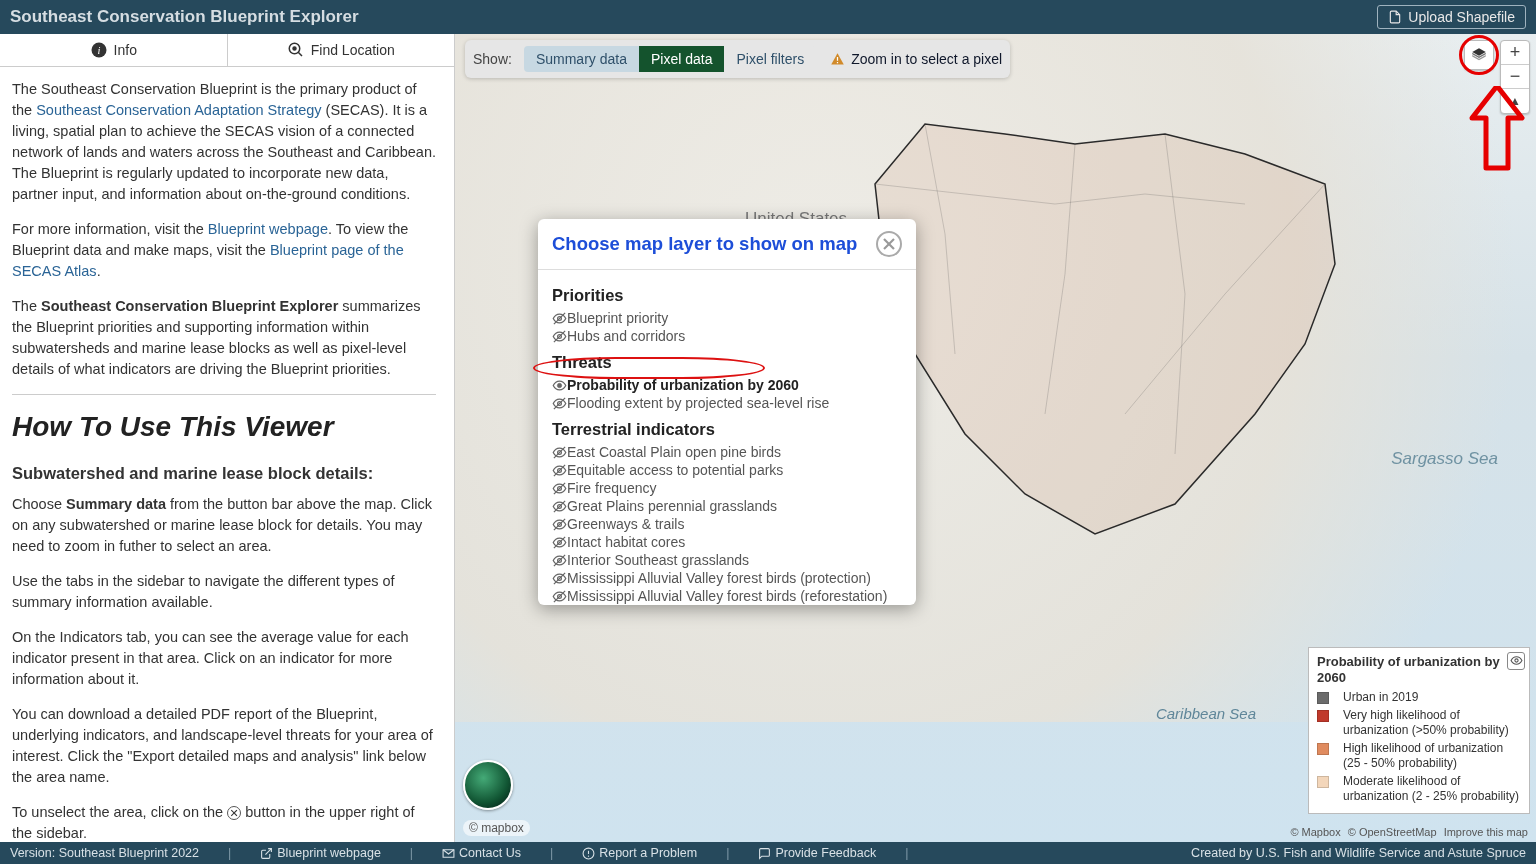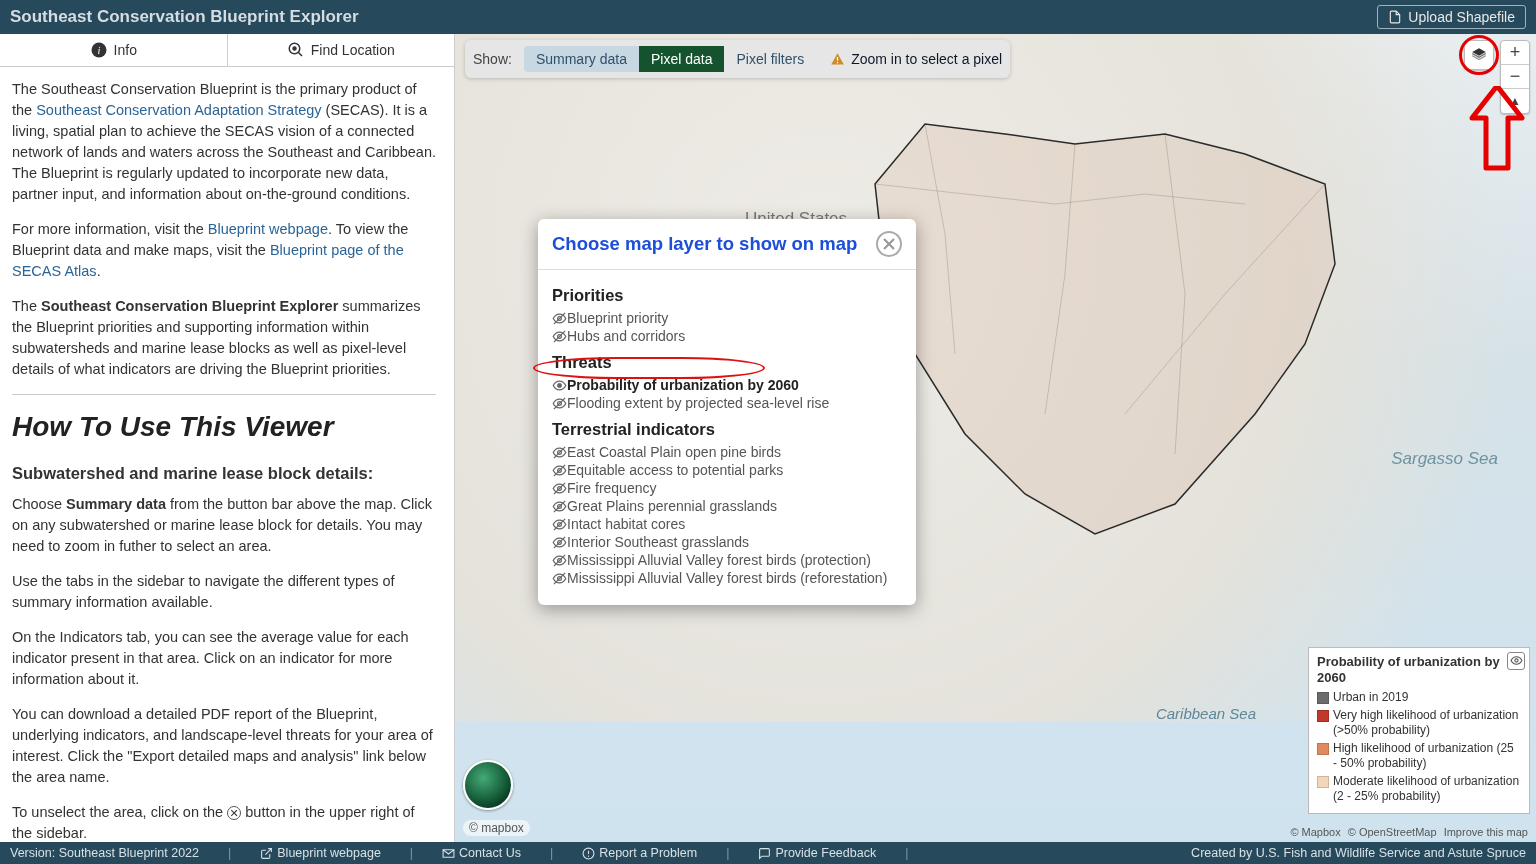--- a/index.html
+++ b/index.html
@@ -89,21 +89,21 @@
   .map-attrib { position: absolute; right: 6px; bottom: 4px; font-size: 11px; color: #555; }
   .map-attrib a{ color:#555; text-decoration:none; margin:0 2px;}
 
   
   .legend {
     position: absolute; right: 6px; bottom: 28px; width: 222px;
     background: #fff; border: 1px solid #bbb; font-size: 12px; padding: 6px 8px; line-height: 1.25;
   }
   .legend-title { font-weight: 700; font-size: 13px; margin-bottom: 4px; padding-right: 20px;}
   .legend-toggle { position: absolute; top: 4px; right: 4px; width: 18px; height: 18px; border: 1px solid #888; border-radius: 3px; display:flex; align-items:center; justify-content:center; cursor:pointer;}
-  .legend-row { display: flex; gap: 4px; margin-bottom: 3px; }
+  .legend-row { display: flex; gap: 14px; margin-bottom: 3px; }
   .swatch { width: 12px; height: 12px; flex: 0 0 12px; margin-top: 2px; border:1px solid rgba(0,0,0,.15);}
 
   
   .modal {
     position: absolute; left: 83px; top: 185px; width: 378px; height: 386px;
     background: #fff; border-radius: 6px; box-shadow: 0 4px 18px rgba(0,0,0,.35);
     display: flex; flex-direction: column; z-index: 50;
   }
   .modal-head { display: flex; align-items: center; justify-content: space-between; padding: 12px 14px; border-bottom: 1px solid #ddd; }
   .modal-head h2 { font-size: 18.5px; font-weight: 700; color: #1d4ed8; }
@@ -305,20 +305,28 @@
             </svg>
             <span>Fire frequency</span>
           </div>
           <div class="modal-item">
             <svg class="eye" viewBox="0 0 24 24" fill="none" stroke="currentColor" stroke-width="2">
               <path d="M2 12s3.5-7 10-7 10 7 10 7-3.5 7-10 7S2 12 2 12z"></path>
               <circle cx="12" cy="12" r="3"></circle>
               <line x1="3" y1="21" x2="21" y2="3"></line>
             </svg>
             <span>Great Plains perennial grasslands</span>
+          </div>
+          <div class="modal-item">
+            <svg class="eye" viewBox="0 0 24 24" fill="none" stroke="currentColor" stroke-width="2">
+              <path d="M2 12s3.5-7 10-7 10 7 10 7-3.5 7-10 7S2 12 2 12z"></path>
+              <circle cx="12" cy="12" r="3"></circle>
+              <line x1="3" y1="21" x2="21" y2="3"></line>
+            </svg>
+            <span>Greenways &amp; trails</span>
           </div>
           <div class="modal-item">
             <svg class="eye" viewBox="0 0 24 24" fill="none" stroke="currentColor" stroke-width="2">
               <path d="M2 12s3.5-7 10-7 10 7 10 7-3.5 7-10 7S2 12 2 12z"></path>
               <circle cx="12" cy="12" r="3"></circle>
               <line x1="3" y1="21" x2="21" y2="3"></line>
             </svg>
             <span>Intact habitat cores</span>
           </div>
           <div class="modal-item">

